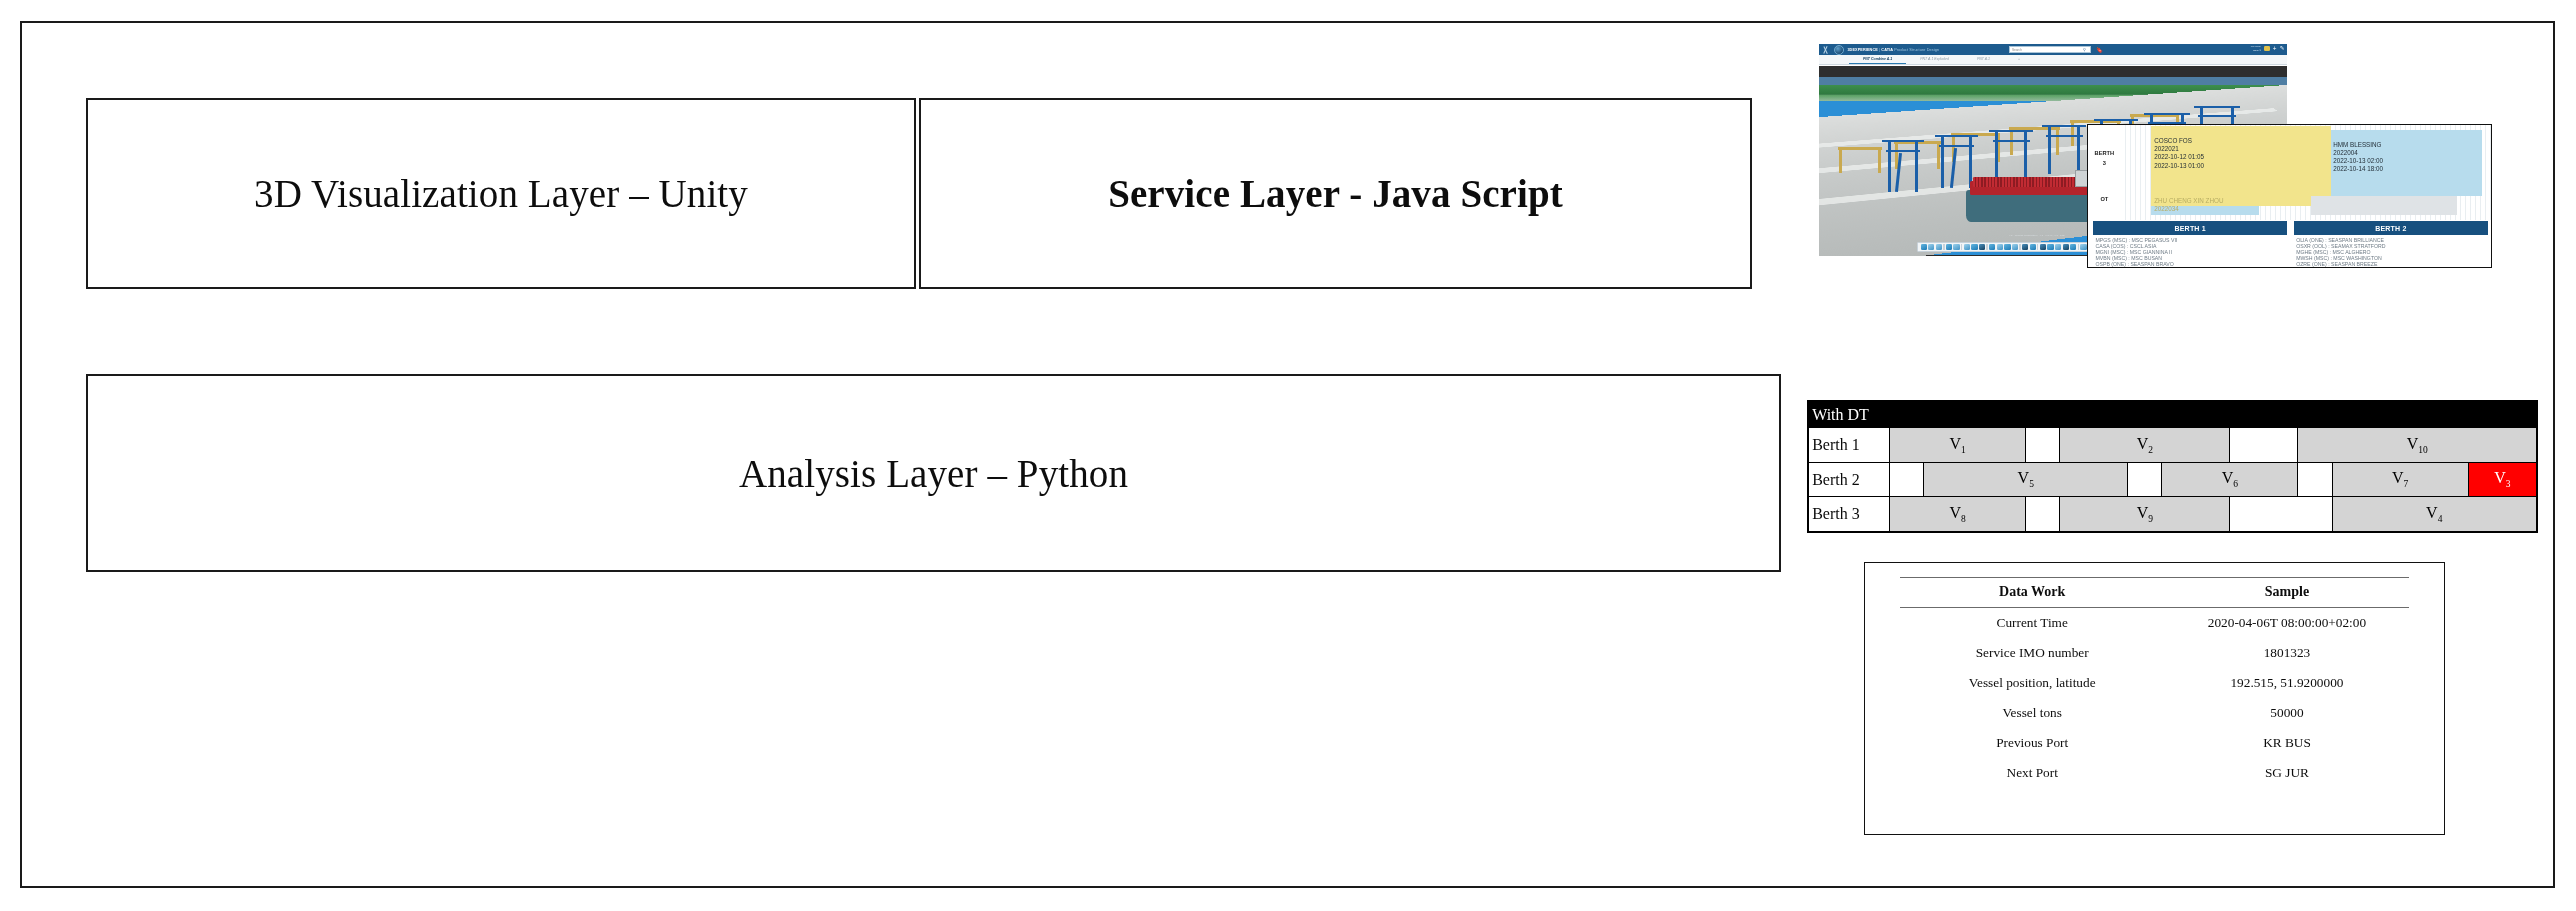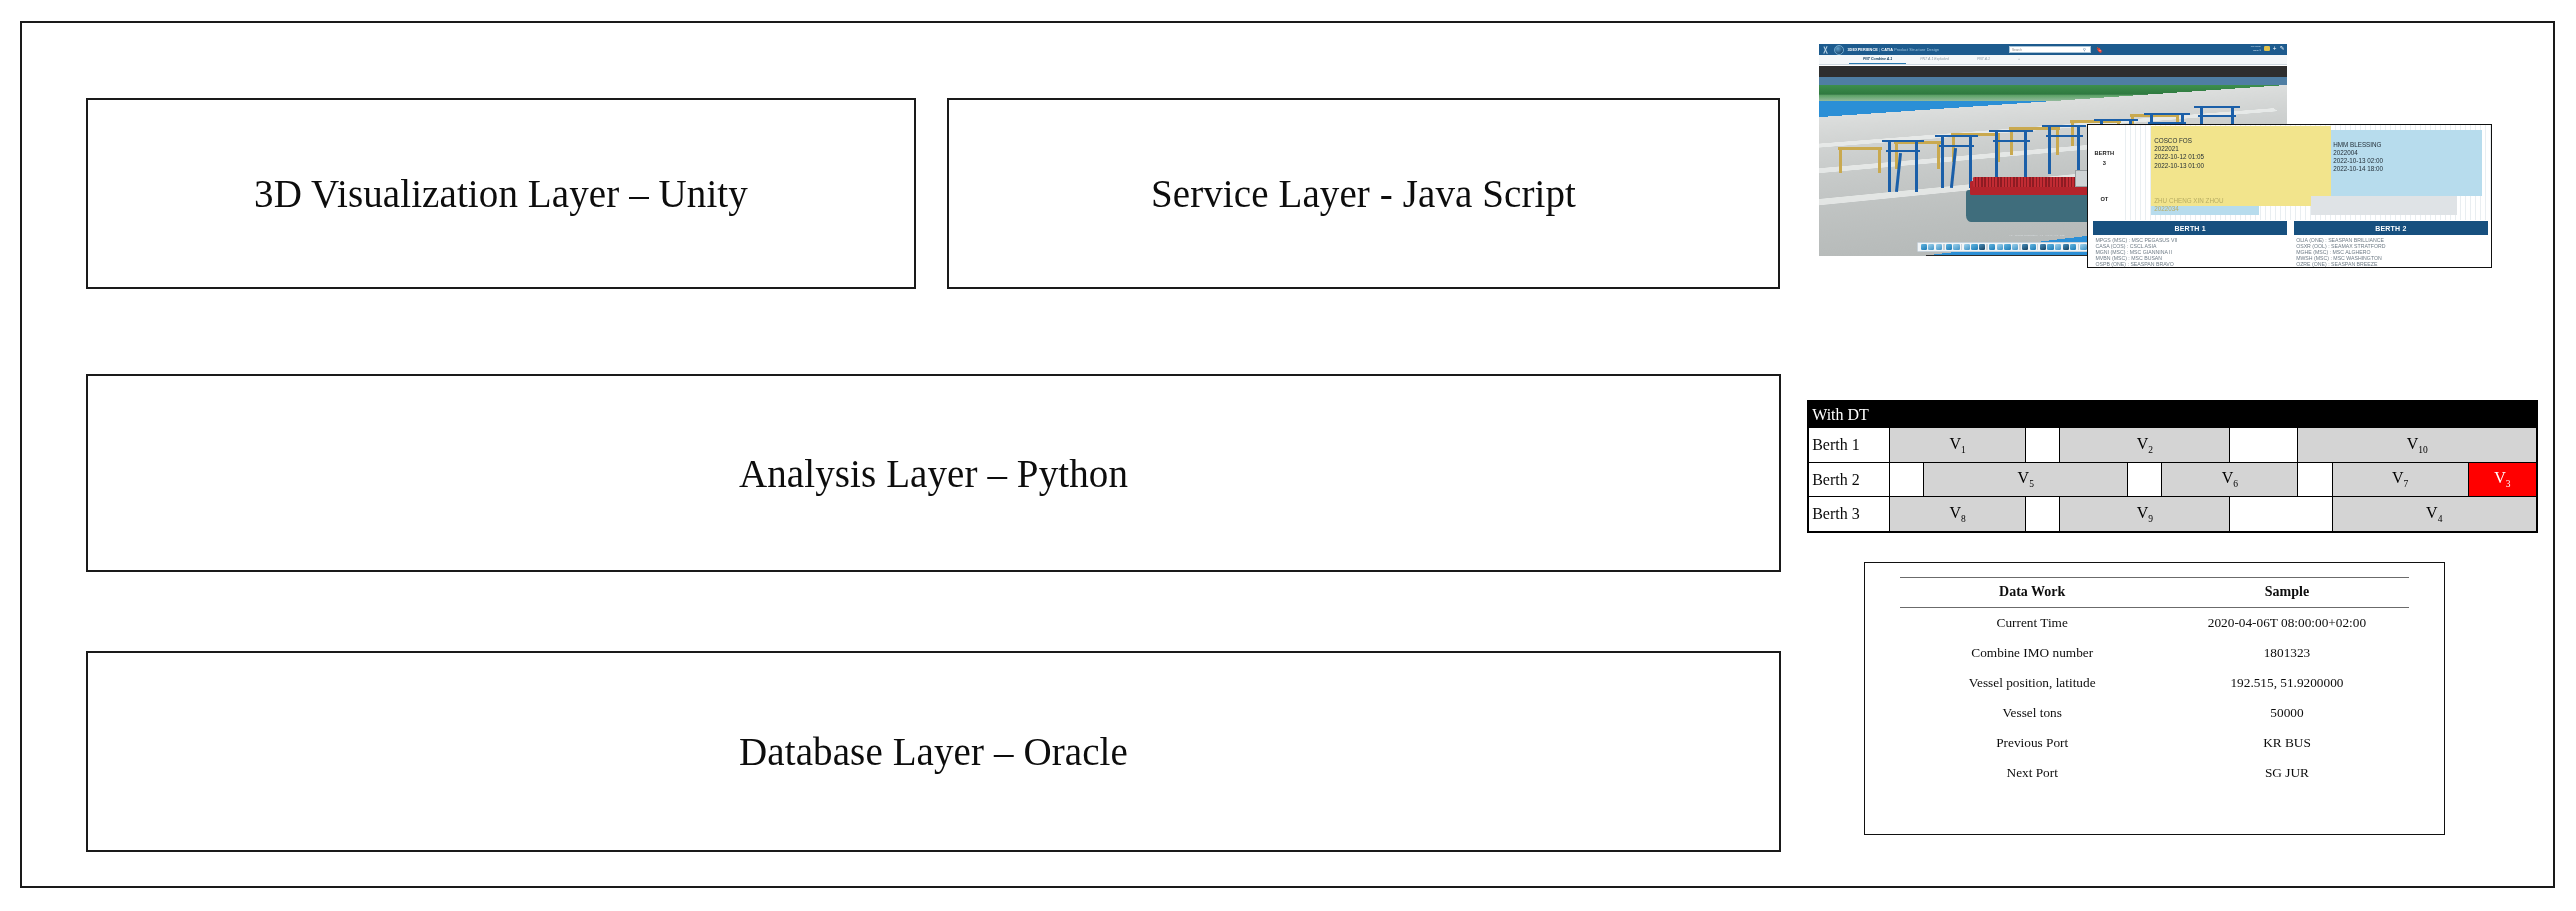--- a/index.html
+++ b/index.html
@@ -27,21 +27,21 @@
     display: flex; align-items: center; justify-content: center;
   }
   .layer-label {
     font-family: "Liberation Serif", "DejaVu Serif", serif;
     font-size: 39px;
     color: #0d0d0d;
     white-space: nowrap;
     letter-spacing: 0.1px;
   }
   #layer-viz     { left: 64px;  top: 75px;  width: 830px; height: 191px; }
-  #layer-service { left: 925px; top: 75px;  width: 833px; height: 191px; }
+  #layer-service { left: 897px; top: 75px;  width: 833px; height: 191px; font-weight: bold; }
   #layer-analysis{ left: 64px;  top: 351px;  width: 1695px; height: 198px; }
   #layer-database{ left: 64px;  top: 628px;  width: 1695px; height: 201px; }
 
   
   #viz-capture {
     position: absolute;
     left: 1819px; top: 44px;
     width: 468px; height: 231px;
     background: #ffffff;
     overflow: hidden;
@@ -248,23 +248,20 @@
   </div>
 
   <div class="layer-box" id="layer-service">
     <span class="layer-label">Service Layer - Java Script</span>
   </div>
 
   <div class="layer-box" id="layer-analysis">
     <span class="layer-label">Analysis Layer – Python</span>
   </div>
 
-  <div class="layer-box" id="layer-database">
-    <span class="layer-label">Database Layer – Oracle</span>
-  </div>
 </div>
 
 <div id="viz-capture">
 
   <div id="viz-titlebar">
     <span class="tb-compass"></span>
     <span class="tb-globe"></span>
     <span id="viz-brand">
       <span>3DEXPERIENCE</span><span class="dim"> | </span><span>CATIA</span><span class="dim"> Product Structure Design</span>
     </span>
@@ -549,21 +546,21 @@
         <th class="name">Data Work</th>
         <th>Sample</th>
       </tr>
     </thead>
     <tbody id="data-spec-body">
         <tr>
           <td class="name">Current Time</td>
           <td>2020-04-06T 08:00:00+02:00</td>
         </tr>
         <tr>
-          <td class="name">Combine IMO number</td>
+          <td class="name">Service IMO number</td>
           <td>1801323</td>
         </tr>
         <tr>
           <td class="name">Vessel position,   latitude</td>
           <td>192.515, 51.9200000</td>
         </tr>
         <tr>
           <td class="name">Vessel tons</td>
           <td>50000</td>
         </tr>

